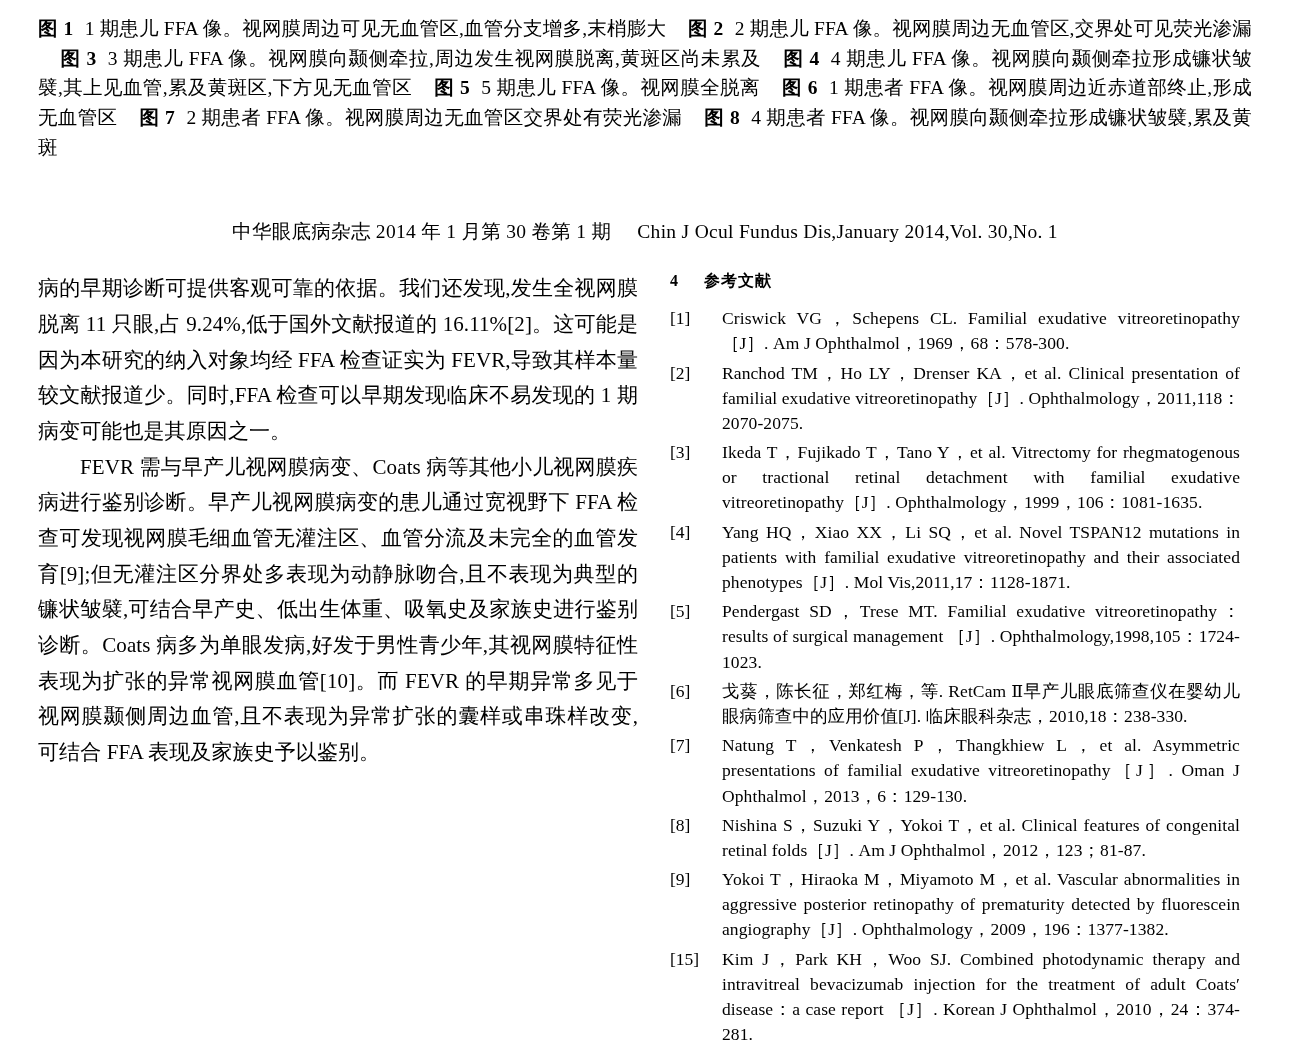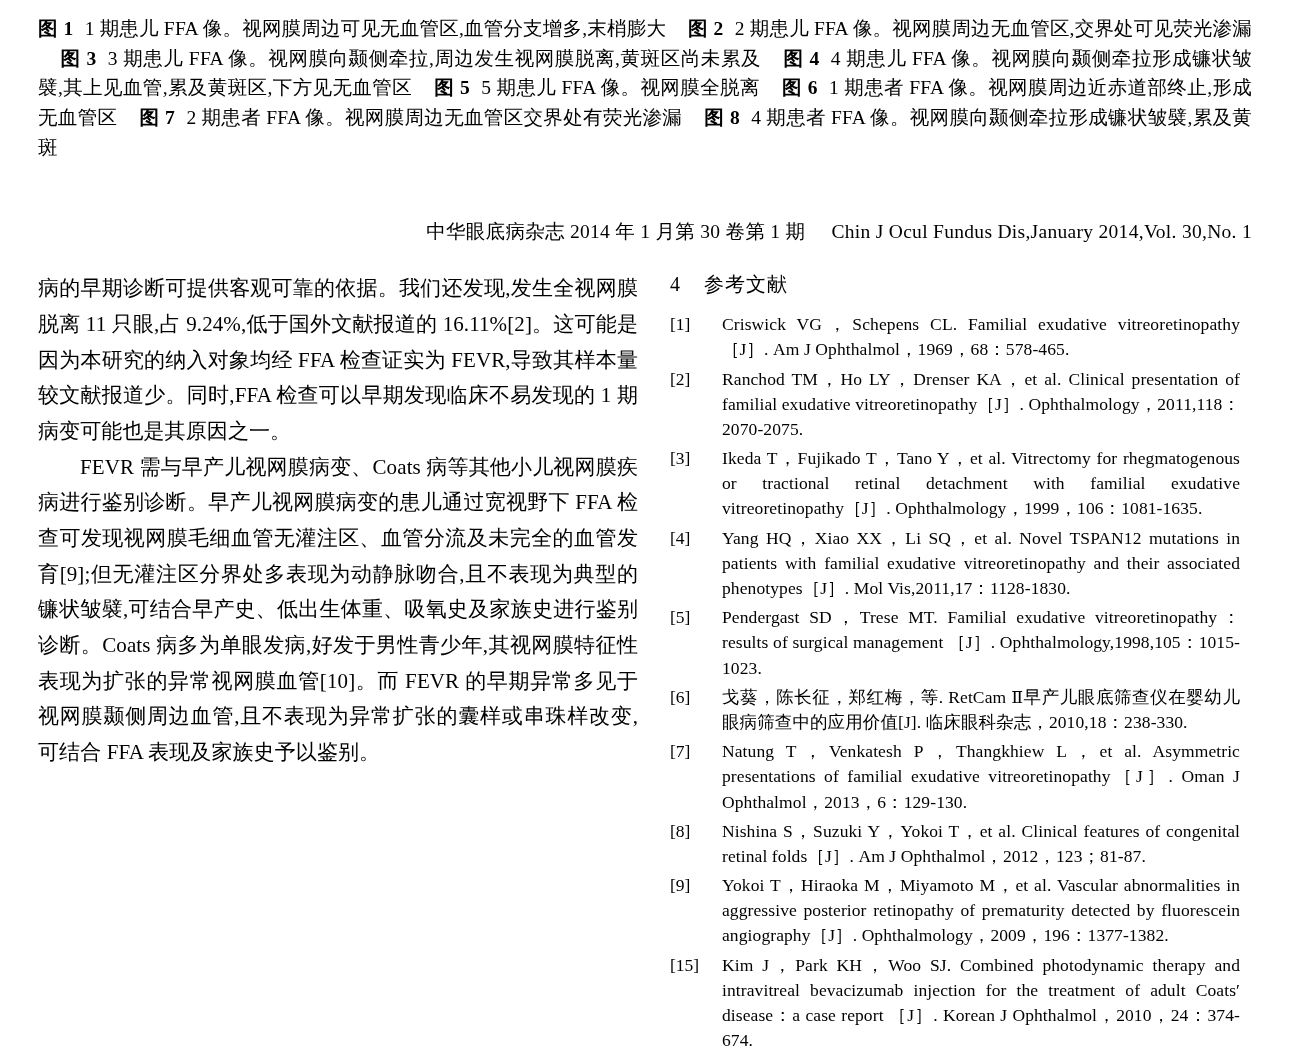--- a/index.html
+++ b/index.html
@@ -40,21 +40,21 @@
     width: 11px;
   }
   .fig-captions .gap {
     display: inline-block;
     width: 22px;
   }
 
   
   .running-head {
     margin-top: 56px;
-    text-align: right;
+    text-align: center;
     font-size: 19.5px;
     letter-spacing: 0.3px;
     white-space: nowrap;
   }
   .running-head .rh-gap {
     display: inline-block;
     width: 26px;
   }
 
   
@@ -79,22 +79,22 @@
     text-justify: inter-ideograph;
     margin: 0;
     letter-spacing: 0.1px;
   }
   .body-par.indent {
     text-indent: 2em;
   }
 
   
   .ref-heading {
-    font-size: 20px;
-    font-weight: normal;
+    font-size: 16px;
+    font-weight: bold;
     letter-spacing: 1px;
     margin-bottom: 14px;
   }
   .ref-heading .rh-num {
     display: inline-block;
     width: 34px;
   }
   .ref-list {
     margin: 0;
     padding: 0;
@@ -139,56 +139,56 @@
     </div>
 
     <div class="col-right">
       <div class="ref-heading">
         <span class="rh-num">4</span><span>参考文献</span>
       </div>
 
       <ul class="ref-list">
         <li class="ref-item">
           <span class="ref-num">[1]</span>
-          <span class="ref-text">Criswick VG，Schepens CL. Familial exudative vitreoretinopathy［J］. Am J Ophthalmol，1969，68：578-465.</span>
+          <span class="ref-text">Criswick VG，Schepens CL. Familial exudative vitreoretinopathy［J］. Am J Ophthalmol，1969，68：578-300.</span>
         </li>
         <li class="ref-item">
           <span class="ref-num">[2]</span>
           <span class="ref-text">Ranchod TM，Ho LY，Drenser KA，et al. Clinical presentation of familial exudative vitreoretinopathy［J］. Ophthalmology，2011,118：2070-2075.</span>
         </li>
         <li class="ref-item">
           <span class="ref-num">[3]</span>
           <span class="ref-text">Ikeda T，Fujikado T，Tano Y，et al. Vitrectomy for rhegmatogenous or tractional retinal detachment with familial exudative vitreoretinopathy［J］. Ophthalmology，1999，106：1081-1635.</span>
         </li>
         <li class="ref-item">
           <span class="ref-num">[4]</span>
-          <span class="ref-text">Yang HQ，Xiao XX，Li SQ，et al. Novel TSPAN12 mutations in patients with familial exudative vitreoretinopathy and their associated phenotypes［J］. Mol Vis,2011,17：1128-1830.</span>
+          <span class="ref-text">Yang HQ，Xiao XX，Li SQ，et al. Novel TSPAN12 mutations in patients with familial exudative vitreoretinopathy and their associated phenotypes［J］. Mol Vis,2011,17：1128-1871.</span>
         </li>
         <li class="ref-item">
           <span class="ref-num">[5]</span>
-          <span class="ref-text">Pendergast SD，Trese MT. Familial exudative vitreoretinopathy：results of surgical management ［J］. Ophthalmology,1998,105：1015-1023.</span>
+          <span class="ref-text">Pendergast SD，Trese MT. Familial exudative vitreoretinopathy：results of surgical management ［J］. Ophthalmology,1998,105：1724-1023.</span>
         </li>
         <li class="ref-item">
           <span class="ref-num">[6]</span>
           <span class="ref-text">戈葵，陈长征，郑红梅，等. RetCam Ⅱ早产儿眼底筛查仪在婴幼儿眼病筛查中的应用价值[J]. 临床眼科杂志，2010,18：238-330.</span>
         </li>
         <li class="ref-item">
           <span class="ref-num">[7]</span>
           <span class="ref-text">Natung T，Venkatesh P，Thangkhiew L，et al. Asymmetric presentations of familial exudative vitreoretinopathy［J］. Oman J Ophthalmol，2013，6：129-130.</span>
         </li>
         <li class="ref-item">
           <span class="ref-num">[8]</span>
           <span class="ref-text">Nishina S，Suzuki Y，Yokoi T，et al. Clinical features of congenital retinal folds［J］. Am J Ophthalmol，2012，123；81-87.</span>
         </li>
         <li class="ref-item">
           <span class="ref-num">[9]</span>
           <span class="ref-text">Yokoi T，Hiraoka M，Miyamoto M，et al. Vascular abnormalities in aggressive posterior retinopathy of prematurity detected by fluorescein angiography［J］. Ophthalmology，2009，196：1377-1382.</span>
         </li>
         <li class="ref-item">
           <span class="ref-num">[15]</span>
-          <span class="ref-text">Kim J，Park KH，Woo SJ. Combined photodynamic therapy and intravitreal bevacizumab injection for the treatment of adult Coats′ disease：a case report ［J］. Korean J Ophthalmol，2010，24：374-674.</span>
+          <span class="ref-text">Kim J，Park KH，Woo SJ. Combined photodynamic therapy and intravitreal bevacizumab injection for the treatment of adult Coats′ disease：a case report ［J］. Korean J Ophthalmol，2010，24：374-281.</span>
         </li>
       </ul>
 
     </div>
 
   </div>
 </div>
 
 </body></html>

